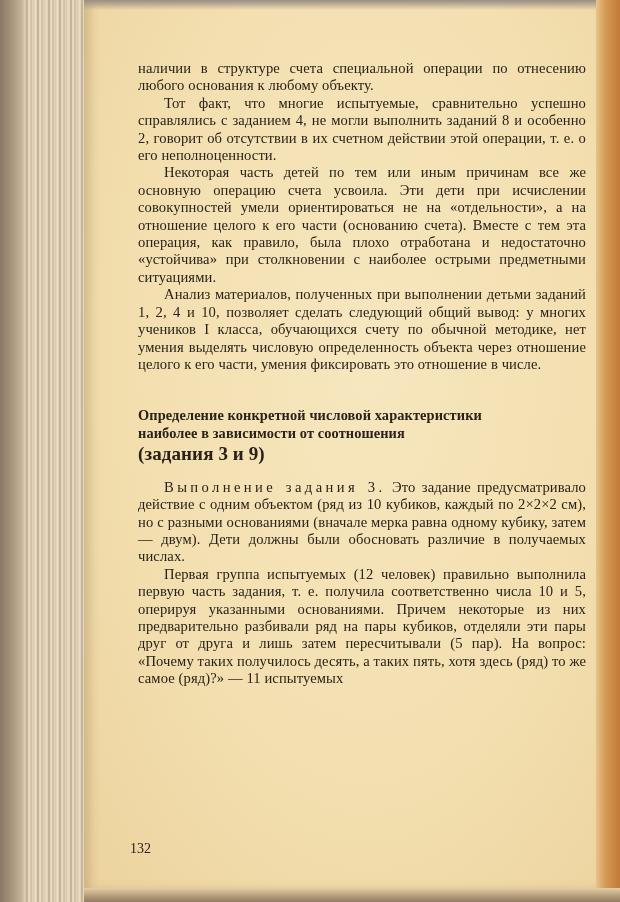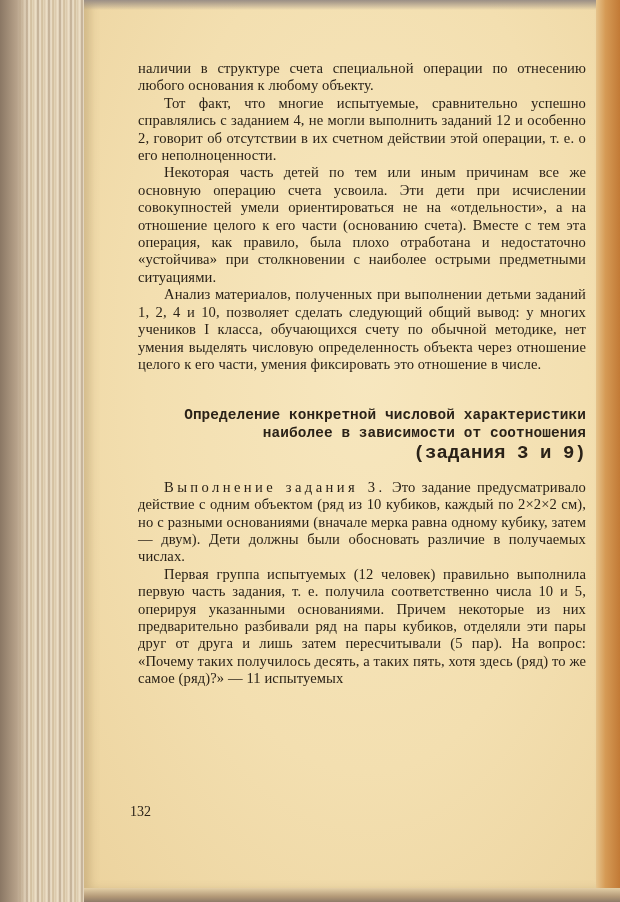--- a/index.html
+++ b/index.html
@@ -77,57 +77,57 @@
       letter-spacing: 0.1px;
     }
     .text-block p {
       margin: 0;
       text-indent: 26px;
       hyphens: manual;
     }
     .text-block p.noindent { text-indent: 0; }
     .heading {
       margin: 34px 0 0 0;
-      text-align: right;
+      text-align: left;
       font-weight: bold;
       font-size: 14.4px;
       line-height: 17.5px;
-      font-family: Liberation Mono, monospace;
+      font-family: Liberation Serif, serif;
     }
     .heading .sub {
       display: block;
       margin-top: 3px;
       font-size: 19px;
     }
     .spaced {
       letter-spacing: 3.4px;
     }
     .gap-after-heading { margin-top: 16px !important; }
     .page-number {
       position: absolute;
       left: 130px;
-      top: 804px;
+      top: 841px;
       font-family: "Liberation Serif", "DejaVu Serif", serif;
       font-size: 14px;
       color: #2a2218;
     }
   </style>
 </head>
 <body>
 
 <div class="scan">
   <div class="page-stack"></div>
   <div class="page"></div>
   <div class="top-shadow"></div>
   <div class="right-edge"></div>
   <div class="bottom-edge"></div>
 
   <div class="text-block">
     <p class="noindent">наличии в структуре счета специальной операции по отнесению любого основания к любому объекту.</p>
-    <p>Тот факт, что многие испытуемые, сравнительно успешно справлялись с заданием 4, не могли выполнить заданий 12 и особенно 2, говорит об отсутствии в их счетном действии этой операции, т. е. о его неполноценности.</p>
+    <p>Тот факт, что многие испытуемые, сравнительно успешно справлялись с заданием 4, не могли выполнить заданий 8 и особенно 2, говорит об отсутствии в их счетном действии этой операции, т. е. о его неполноценности.</p>
     <p>Некоторая часть детей по тем или иным причинам все же основную операцию счета усвоила. Эти дети при исчислении совокупностей умели ориентироваться не на «отдельности», а на отношение целого к его части (основанию счета). Вместе с тем эта операция, как правило, была плохо отработана и недостаточно «устойчива» при столкновении с наиболее острыми предметными ситуациями.</p>
     <p>Анализ материалов, полученных при выполнении детьми заданий 1, 2, 4 и 10, позволяет сделать следующий общий вывод: у многих учеников I класса, обучающихся счету по обычной методике, нет умения выделять числовую определенность объекта через отношение целого к его части, умения фиксировать это отношение в числе.</p>
 
     <div class="heading">
       <span style="display:block">Определение конкретной числовой характеристики</span>
       <span style="display:block">наиболее в зависимости от соотношения</span>
       <span class="sub">(задания 3 и 9)</span>
     </div>
 
     <p class="gap-after-heading"><span class="spaced">Выполнение задания 3.</span><span> Это задание предусматривало действие с одним объектом (ряд из 10 кубиков, каждый по 2×2×2 см), но с разными основаниями (вначале мерка равна одному кубику, затем — двум). Дети должны были обосновать различие в получаемых числах.</span></p>

